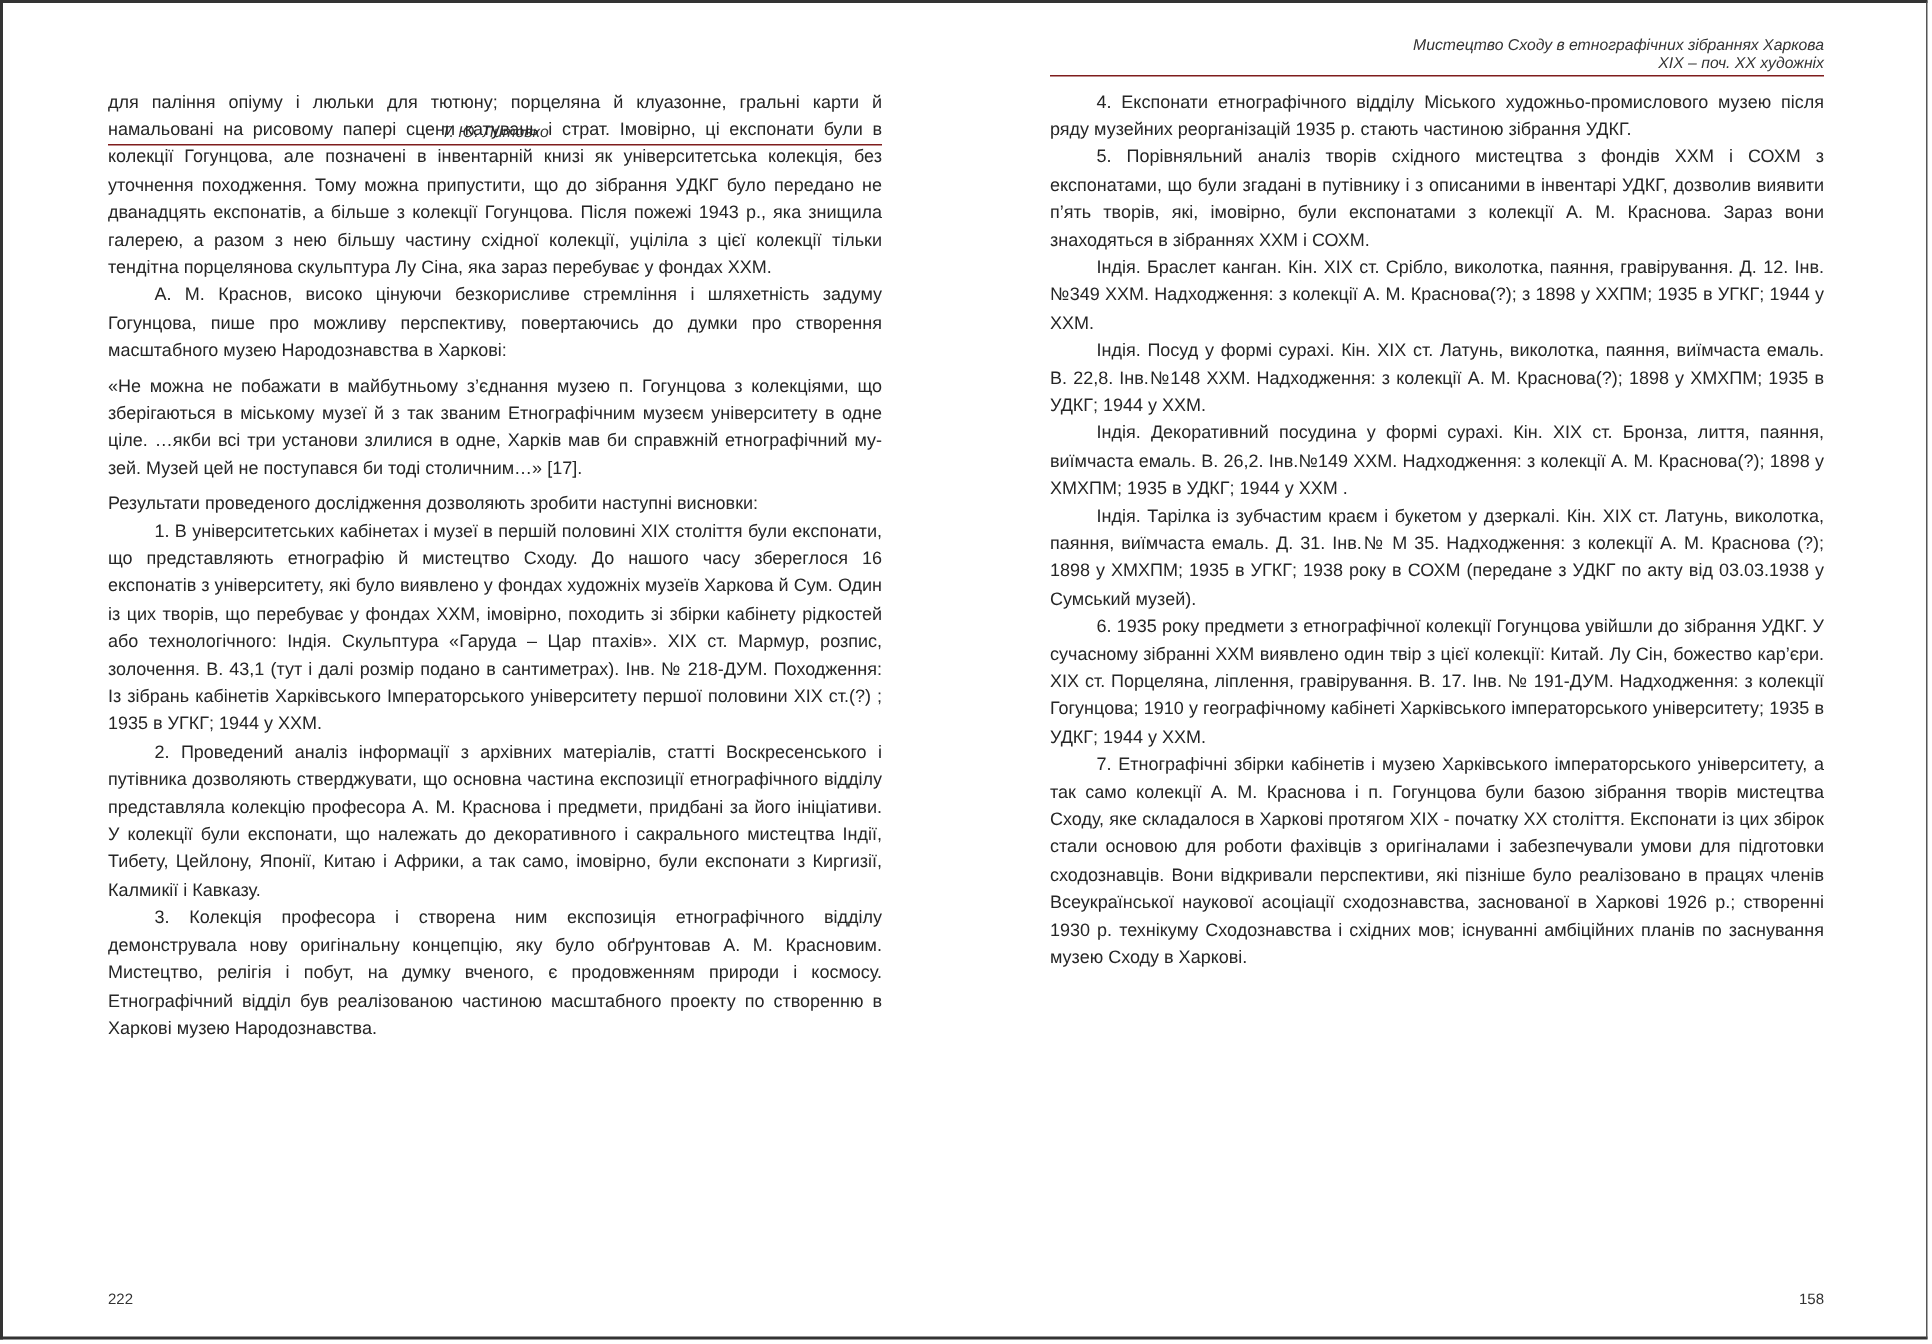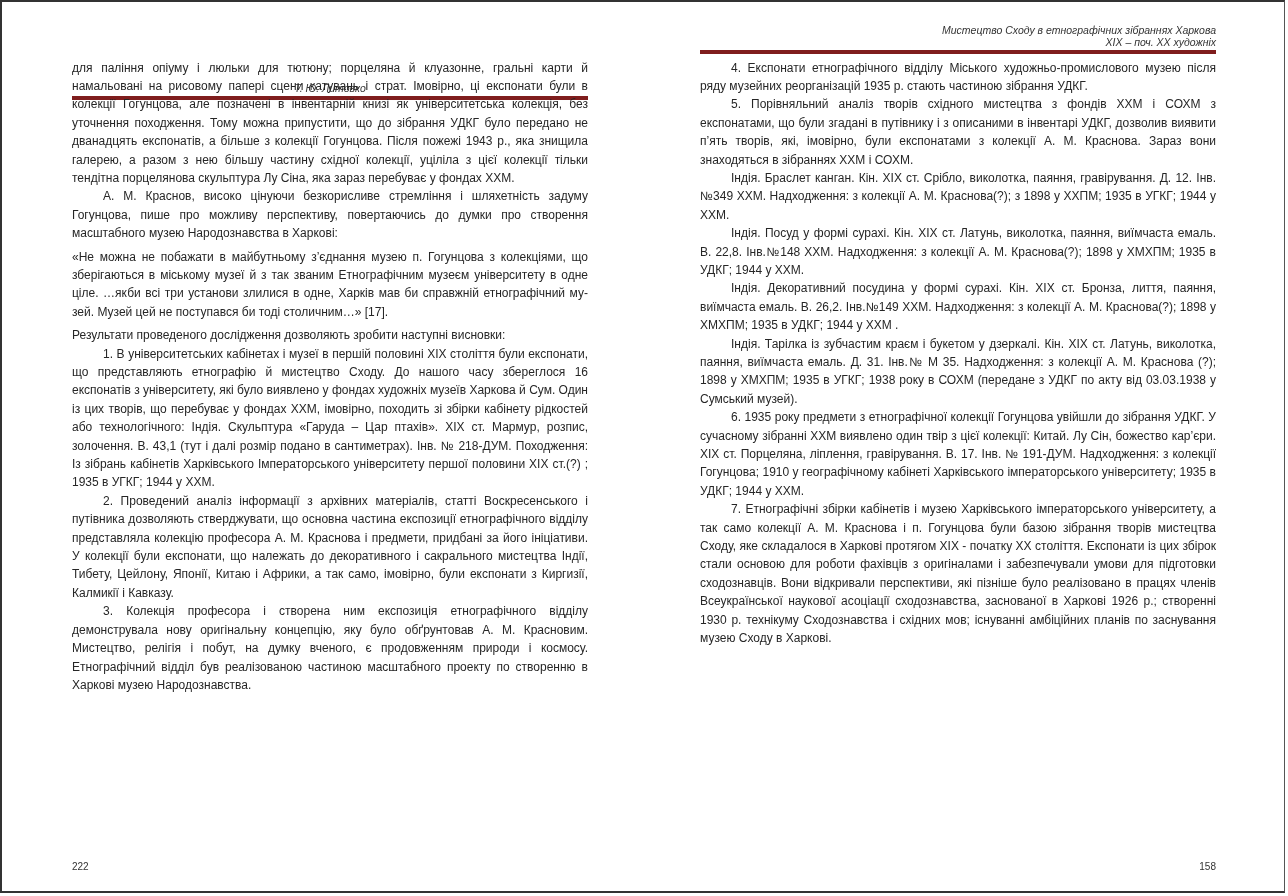--- a/index.html
+++ b/index.html
@@ -34,21 +34,21 @@
     .page.left { left: 72px; }
     .page.right { left: 700px; }
 
     .running-head {
       position: absolute;
       left: 0; right: 0;
       font-style: italic;
       font-size: 10.5px;
       line-height: 12px;
       color: #333;
-      border-bottom: 4px solid #7f1d1d;
+      border-bottom: 1px solid #7f1d1d;
       padding-bottom: 2px;
     }
     .left .running-head { top: 36px; text-align: center; margin-top: 46px; }
     .right .running-head { top: 24px; text-align: right; }
     .running-head span { display: block; }
 
     .body-text {
       position: absolute;
       left: 0; right: 0;
       font-size: 12px;

